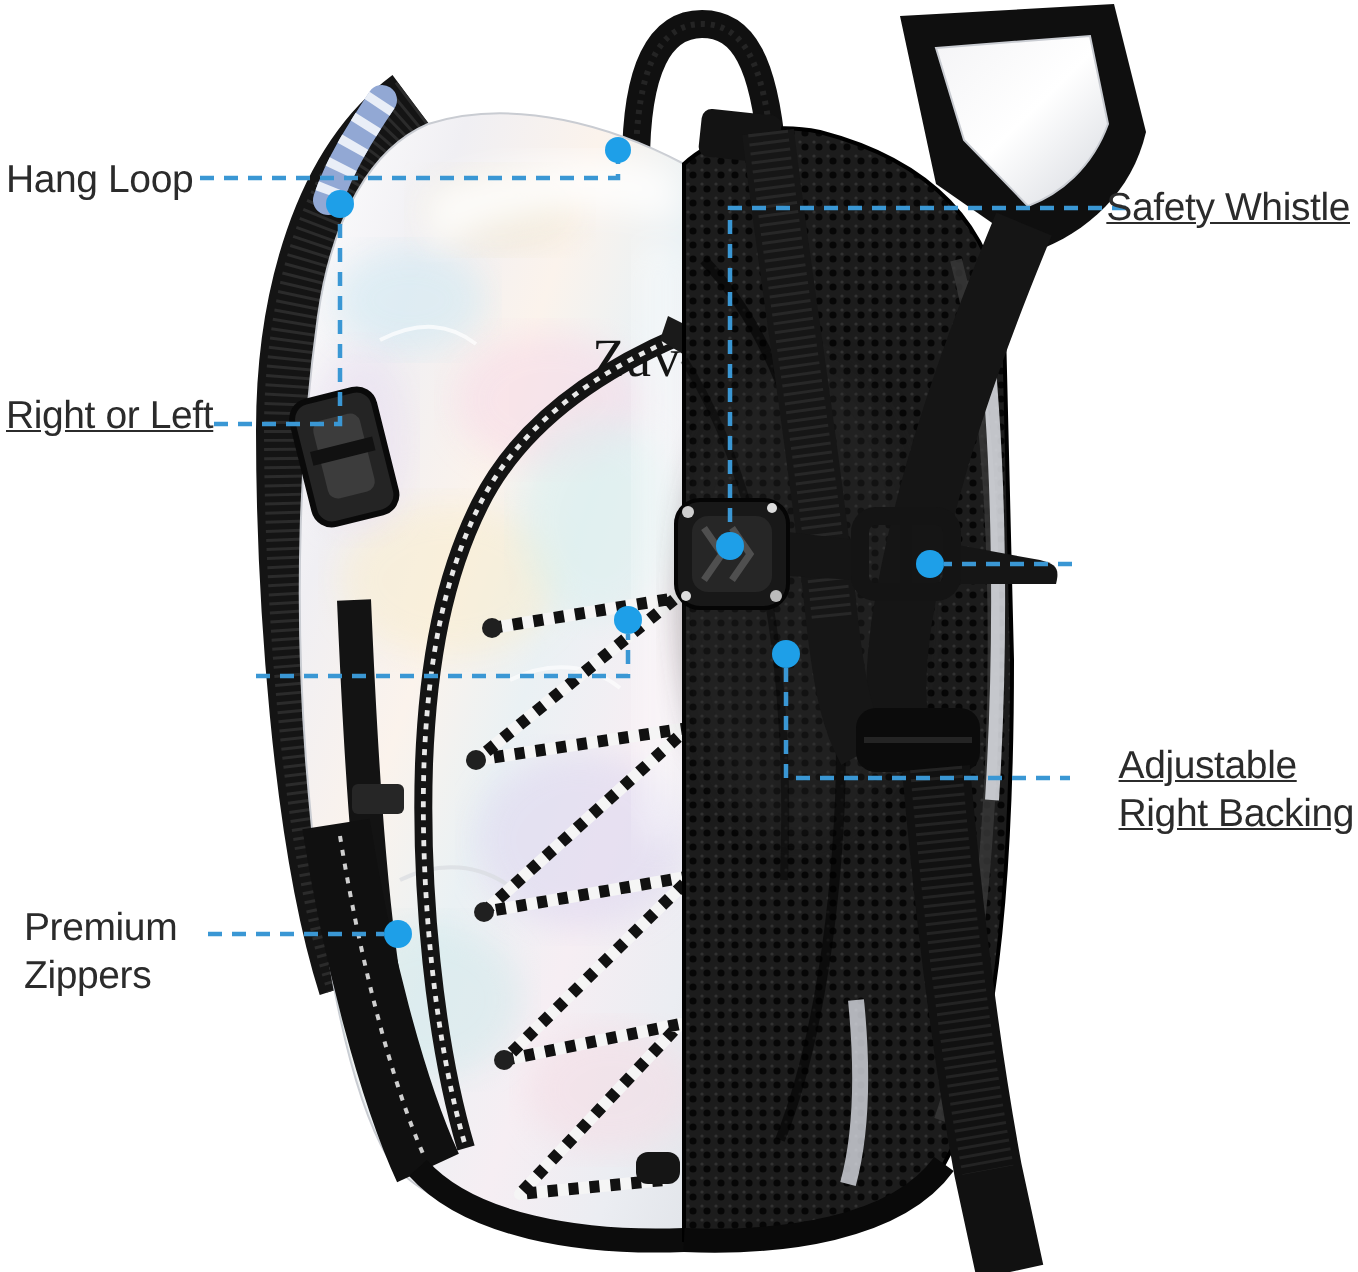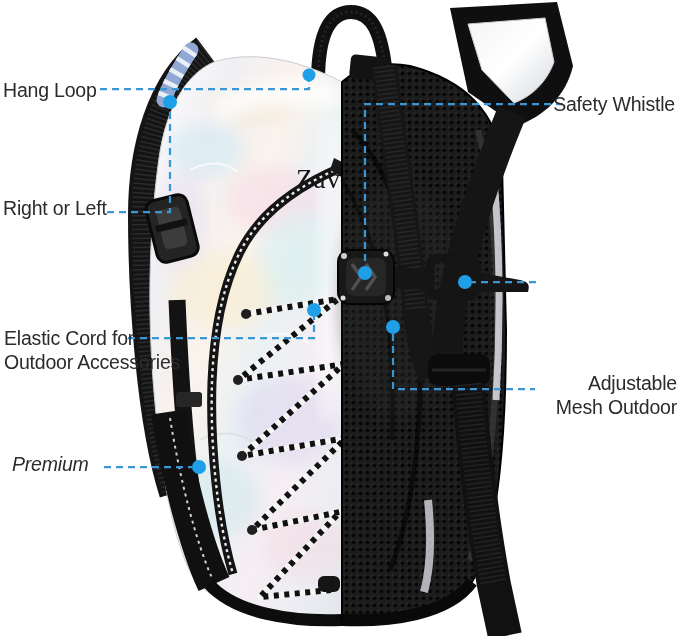--- a/index.html
+++ b/index.html
@@ -6,25 +6,25 @@
   .stage{
     position:relative;width:679px;height:636px;background:#ffffff;
     font-family:"Liberation Sans",sans-serif;overflow:hidden;
   }
   .layer{position:absolute;left:0;top:0;width:679px;height:636px;}
   .callout{
     position:absolute;color:#2b2b2b;font-size:19.5px;line-height:24px;
     letter-spacing:-0.2px;white-space:nowrap;
   }
   .callout .cl-line{display:block;}
-  .callout.right{text-align:right;}
+  .callout.right{text-decoration:underline;}
   #lbl-hang-loop{left:3px;top:78px;}
-  #lbl-side-tube-routing{left:3px;top:196px;}
+  #lbl-side-tube-routing{left:3px;top:196px;text-decoration:underline;}
   #lbl-elastic-cord{left:4px;top:326px;}
-  #lbl-premium-zippers{left:12px;top:452px;font-style:italic;}
+  #lbl-premium-zippers{left:12px;top:452px;}
   #lbl-safety-whistle{right:4px;top:92px;}
   #lbl-adjustable-chest{right:3px;top:268px;line-height:27px;}
   #lbl-breathable-mesh{right:2px;top:371px;}
   .connector{fill:none;stroke:#3a97d4;stroke-width:2.25;stroke-dasharray:7 5;}
   .dot{fill:#1e9fe8;}
 </style>
 </head>
 <body>
 
 <div class="stage">
@@ -204,27 +204,24 @@
 
   <div class="callout right" id="lbl-safety-whistle">
     <span class="cl-line">Safety Whistle</span>
   </div>
 
   <div class="callout" id="lbl-side-tube-routing">
     <span class="cl-line">Right or Left</span>
   </div>
 
 
-  <div class="callout" id="lbl-elastic-cord">
-    <span class="cl-line">Elastic Cord for</span>
-    <span class="cl-line">Outdoor Accessories</span>
-  </div>
 
   <div class="callout right" id="lbl-breathable-mesh">
     <span class="cl-line">Adjustable</span>
-    <span class="cl-line">Mesh Outdoor</span>
+    <span class="cl-line">Right Backing</span>
   </div>
 
   <div class="callout" id="lbl-premium-zippers">
     <span class="cl-line">Premium</span>
+    <span class="cl-line">Zippers</span>
   </div>
 
 </div>
 
 </body></html>

